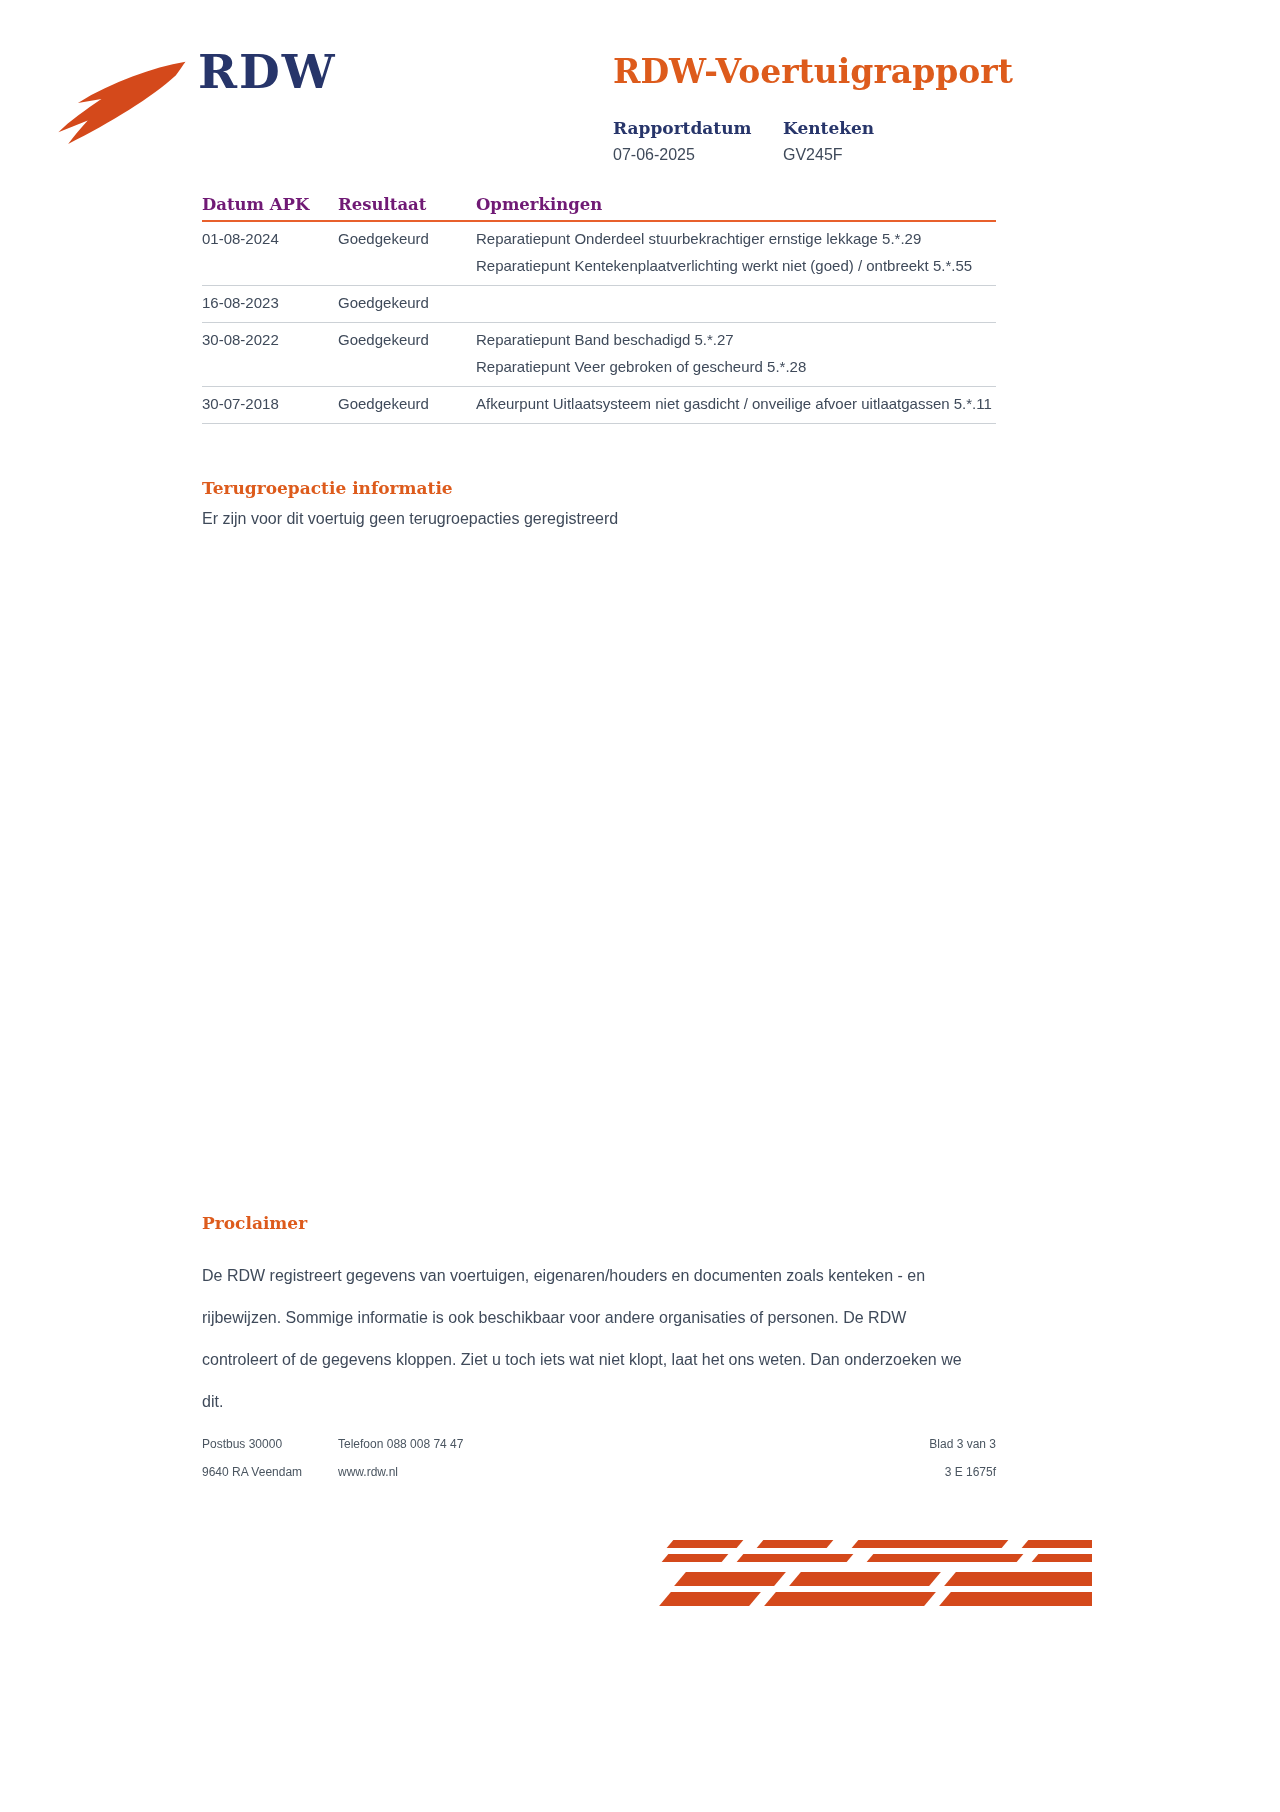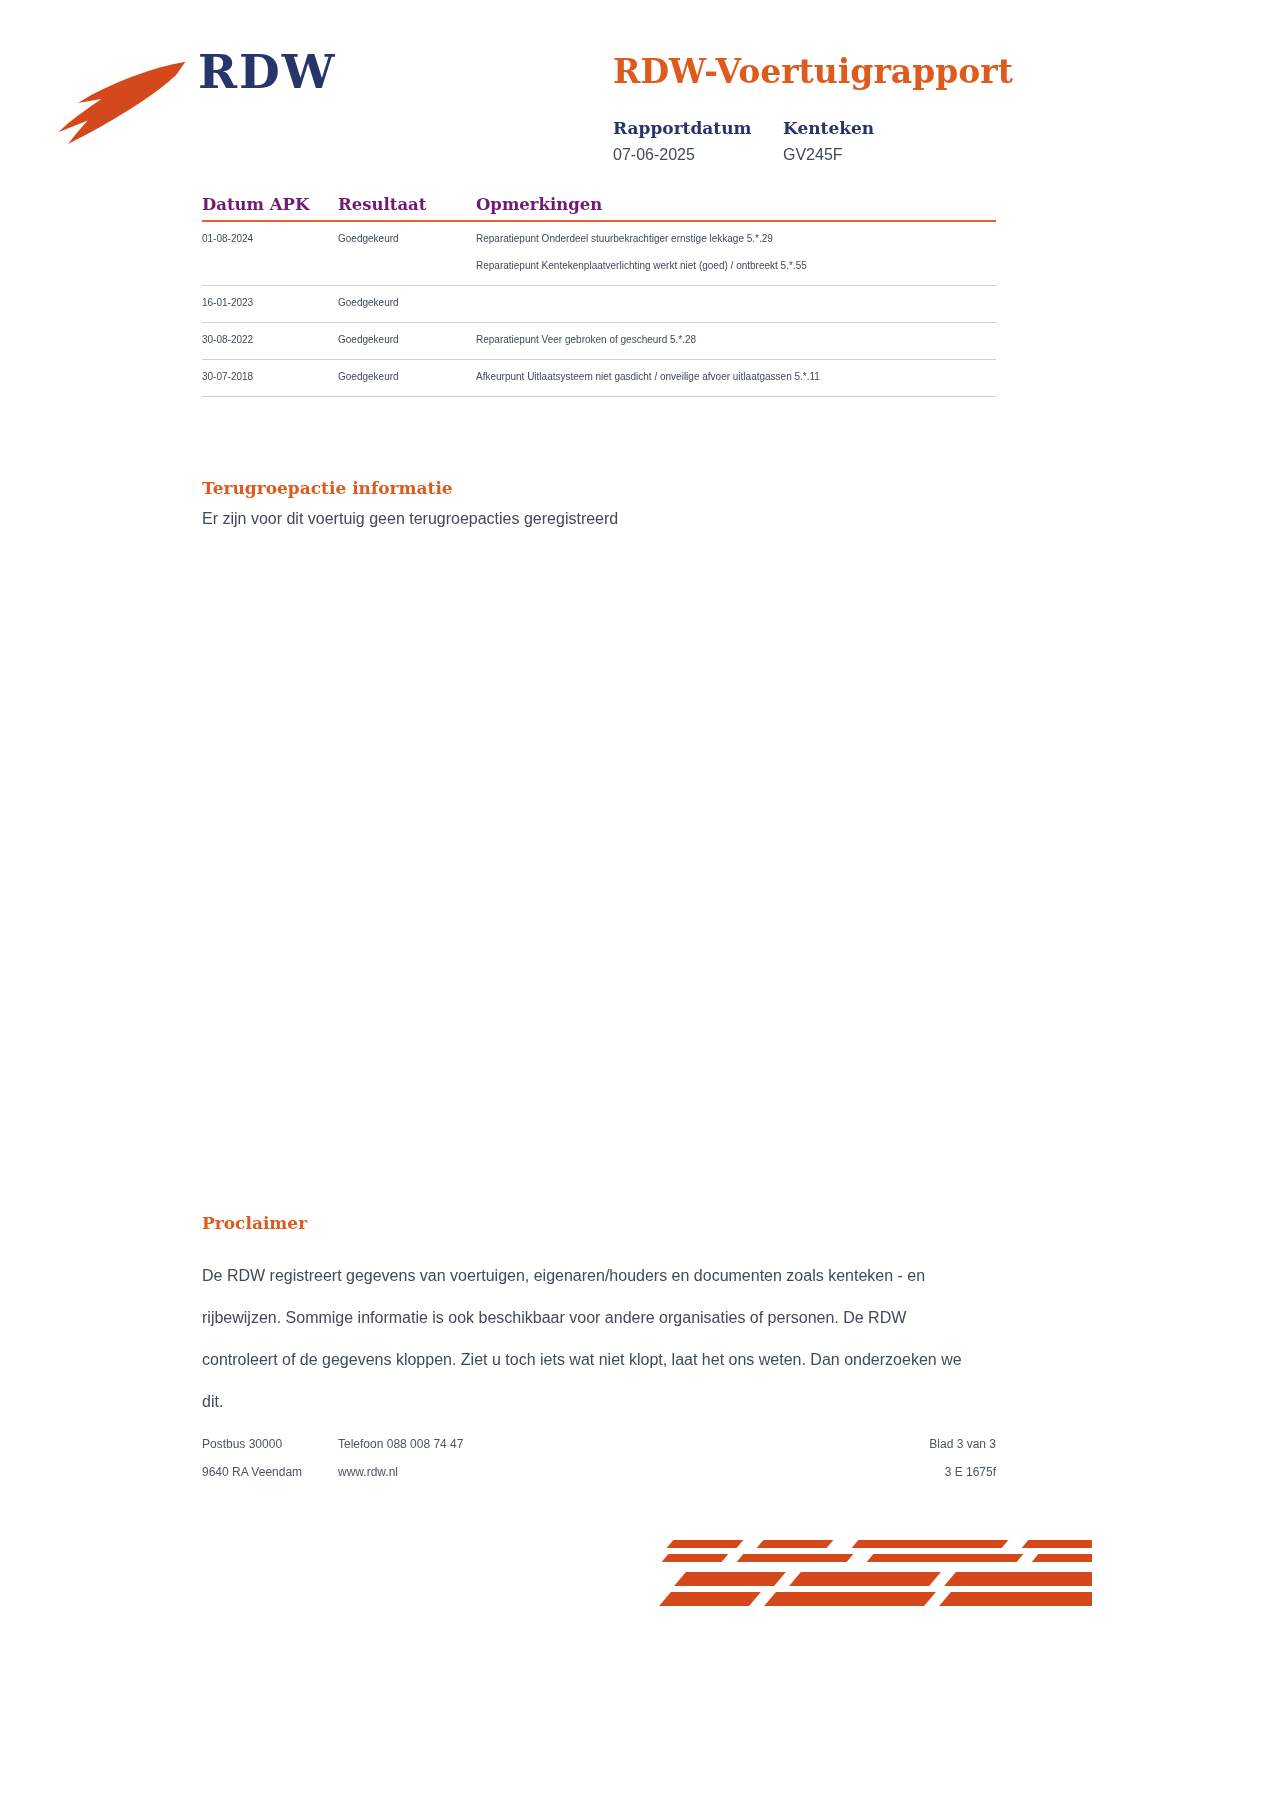--- a/index.html
+++ b/index.html
@@ -49,21 +49,21 @@
   }
   .th {
     font-family:"DejaVu Serif", serif;
     font-size:16.5px; font-weight:bold; color:#701a75;
     line-height:22px;
   }
   .trow {
     border-bottom:1px solid #ccd1d6;
     padding:3px 0 6px 0;
   }
-  .td { font-size:10px; line-height:27px; color:#3f4a5a; vertical-align:top; }
+  .td { font-size:15px; line-height:27px; color:#3f4a5a; vertical-align:top; }
 
   
   .section-heading {
     font-family:"DejaVu Serif", serif;
     font-size:17px; font-weight:bold; color:#dd5b1c;
   }
   .terugroepactie { position:absolute; left:202px; top:478px; width:794px; }
   .terugroepactie .section-text { margin-top:12px; font-size:16px; color:#3f4a5a; }
 
   .proclaimer { position:absolute; left:202px; top:1213px; width:794px; }
@@ -123,29 +123,30 @@
     <div class="trow">
       <div class="td">01-08-2024</div>
       <div class="td">Goedgekeurd</div>
       <div class="td">
         <div>Reparatiepunt Onderdeel stuurbekrachtiger ernstige lekkage 5.*.29</div>
         <div>Reparatiepunt Kentekenplaatverlichting werkt niet (goed) / ontbreekt 5.*.55</div>
       </div>
     </div>
 
     <div class="trow">
-      <div class="td">16-01-2023</div>
+      <div class="td">16-08-2023</div>
       <div class="td">Goedgekeurd</div>
       <div class="td"></div>
     </div>
 
     <div class="trow">
       <div class="td">30-08-2022</div>
       <div class="td">Goedgekeurd</div>
       <div class="td">
+        <div>Reparatiepunt Band beschadigd 5.*.27</div>
         <div>Reparatiepunt Veer gebroken of gescheurd 5.*.28</div>
       </div>
     </div>
 
     <div class="trow">
       <div class="td">30-07-2018</div>
       <div class="td">Goedgekeurd</div>
       <div class="td">
         <div>Afkeurpunt Uitlaatsysteem niet gasdicht / onveilige afvoer uitlaatgassen 5.*.11</div>
       </div>

